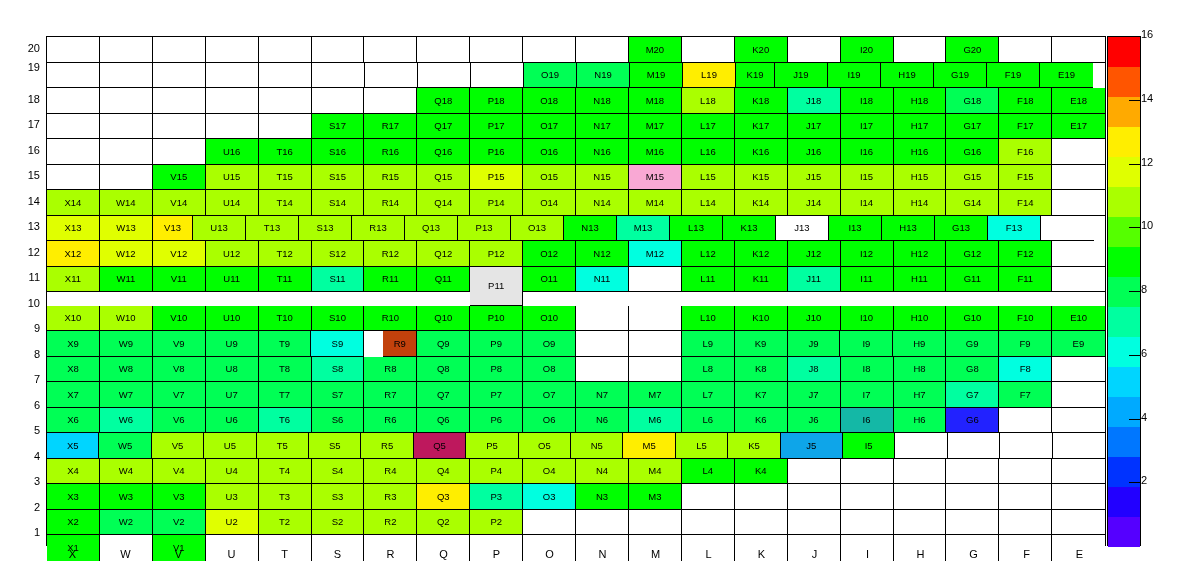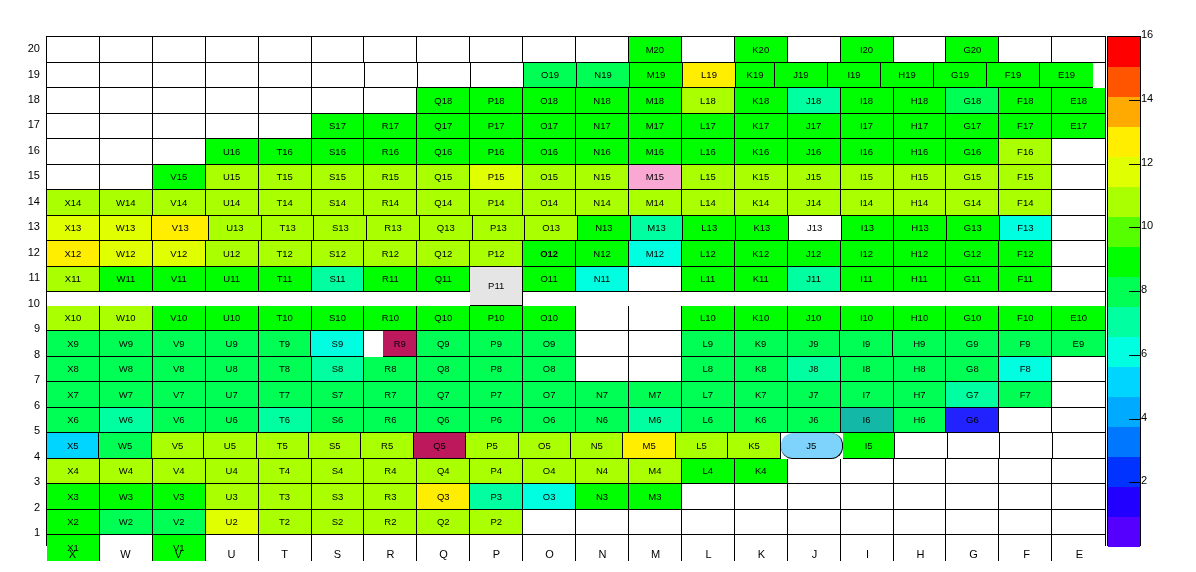--- a/index.html
+++ b/index.html
@@ -395,21 +395,21 @@
         </div>
         <div class="cell last" style="width: 53px; height: 25.5px;"></div>
       </div>
       <div class="cellrow">
         <div class="cell" style="width: 53px; height: 25.5px; background: rgb(224, 255, 0);">
           <span>X13</span>
         </div>
         <div class="cell" style="width: 53px; height: 25.5px; background: rgb(224, 255, 0);">
           <span>W13</span>
         </div>
-        <div class="cell" style="width: 57px; height: 25.5px; background: rgb(255, 238, 0);">
+        <div class="cell" style="width: 40px; height: 25.5px; background: rgb(255, 238, 0);">
           <span>V13</span>
         </div>
         <div class="cell" style="width: 53px; height: 25.5px; background: rgb(170, 255, 0);">
           <span>U13</span>
         </div>
         <div class="cell" style="width: 53px; height: 25.5px; background: rgb(170, 255, 0);">
           <span>T13</span>
         </div>
         <div class="cell" style="width: 53px; height: 25.5px; background: rgb(170, 255, 0);">
           <span>S13</span>
@@ -476,21 +476,21 @@
         </div>
         <div class="cell" style="width: 53px; height: 25.5px; background: rgb(170, 255, 0);">
           <span>R12</span>
         </div>
         <div class="cell" style="width: 53px; height: 25.5px; background: rgb(170, 255, 0);">
           <span>Q12</span>
         </div>
         <div class="cell" style="width: 53px; height: 25.5px; background: rgb(170, 255, 0);">
           <span>P12</span>
         </div>
-        <div class="cell" style="width: 53px; height: 25.5px; background: rgb(0, 255, 0); font-weight: bold;">
+        <div class="cell" style="width: 53px; height: 25.5px; background: rgb(0, 255, 0);">
           <span>O12</span>
         </div>
         <div class="cell" style="width: 53px; height: 25.5px; background: rgb(0, 255, 0);">
           <span>N12</span>
         </div>
         <div class="cell" style="width: 53px; height: 25.5px; background: rgb(0, 255, 224); text-align: center;">
           <span>M12</span>
         </div>
         <div class="cell" style="width: 53px; height: 25.5px; background: rgb(0, 255, 0);">
           <span>L12</span>
@@ -643,21 +643,21 @@
         </div>
         <div class="cell" style="width: 53px; height: 25.5px; background: rgb(0, 255, 85);">
           <span>U9</span>
         </div>
         <div class="cell" style="width: 53px; height: 25.5px; background: rgb(0, 255, 85);">
           <span>T9</span>
         </div>
         <div class="cell" style="width: 53px; height: 25.5px; background: rgb(0, 255, 224);">
           <span>S9</span>
         </div>
-        <div class="cell" style="width: 34px; height: 25.5px; background: #be185d; margin-left: 19px;">
+        <div class="cell" style="width: 34px; height: 25.5px; background: #c2410c; margin-left: 19px;">
           <span>R9</span>
         </div>
         <div class="cell" style="width: 53px; height: 25.5px; background: rgb(0, 255, 85);">
           <span>Q9</span>
         </div>
         <div class="cell" style="width: 53px; height: 25.5px; background: rgb(0, 255, 85);">
           <span>P9</span>
         </div>
         <div class="cell" style="width: 53px; height: 25.5px; background: rgb(0, 255, 85);">
           <span>O9</span>
@@ -899,21 +899,21 @@
         </div>
         <div class="cell" style="width: 53px; height: 25.5px; background: rgb(255, 238, 0);">
           <span>M5</span>
         </div>
         <div class="cell" style="width: 53px; height: 25.5px; background: rgb(170, 255, 0);">
           <span>L5</span>
         </div>
         <div class="cell" style="width: 53px; height: 25.5px; background: rgb(170, 255, 0);">
           <span>K5</span>
         </div>
-        <div class="cell" style="width: 63px; height: 25.5px; background: #7dd3fc; border-radius: 12px;">
+        <div class="cell" style="width: 63px; height: 25.5px; background: #0ea5e9;">
           <span>J5</span>
         </div>
         <div class="cell" style="width: 53px; height: 25.5px; background: rgb(0, 255, 0);">
           <span>I5</span>
         </div>
         <div class="cell" style="width: 53px; height: 25.5px;"></div>
         <div class="cell" style="width: 53px; height: 25.5px;"></div>
         <div class="cell" style="width: 53px; height: 25.5px;"></div>
         <div class="cell last" style="width: 53px; height: 25.5px;"></div>
       </div>
@@ -1076,21 +1076,21 @@
         <div class="cell" style="width: 53px; height: 25.5px;"></div>
         <div class="cell" style="width: 53px; height: 25.5px;"></div>
         <div class="cell" style="width: 53px; height: 25.5px;"></div>
         <div class="cell" style="width: 53px; height: 25.5px;"></div>
         <div class="cell last" style="width: 53px; height: 25.5px;"></div>
       </div>
     </div>
 
   <div id="axes">
       <div class="ylabel" style="top: 41.75px;">20</div>
-      <div class="ylabel" style="top: 68px;">19</div>
+      <div class="ylabel" style="top: 61px;">19</div>
       <div class="ylabel" style="top: 92.75px;">18</div>
       <div class="ylabel" style="top: 118.25px;">17</div>
       <div class="ylabel" style="top: 143.75px;">16</div>
       <div class="ylabel" style="top: 169.25px;">15</div>
       <div class="ylabel" style="top: 194.75px;">14</div>
       <div class="ylabel" style="top: 220.25px;">13</div>
       <div class="ylabel" style="top: 245.75px;">12</div>
       <div class="ylabel" style="top: 271.25px;">11</div>
       <div class="ylabel" style="top: 296.75px;">10</div>
       <div class="ylabel" style="top: 322.25px;">9</div>

